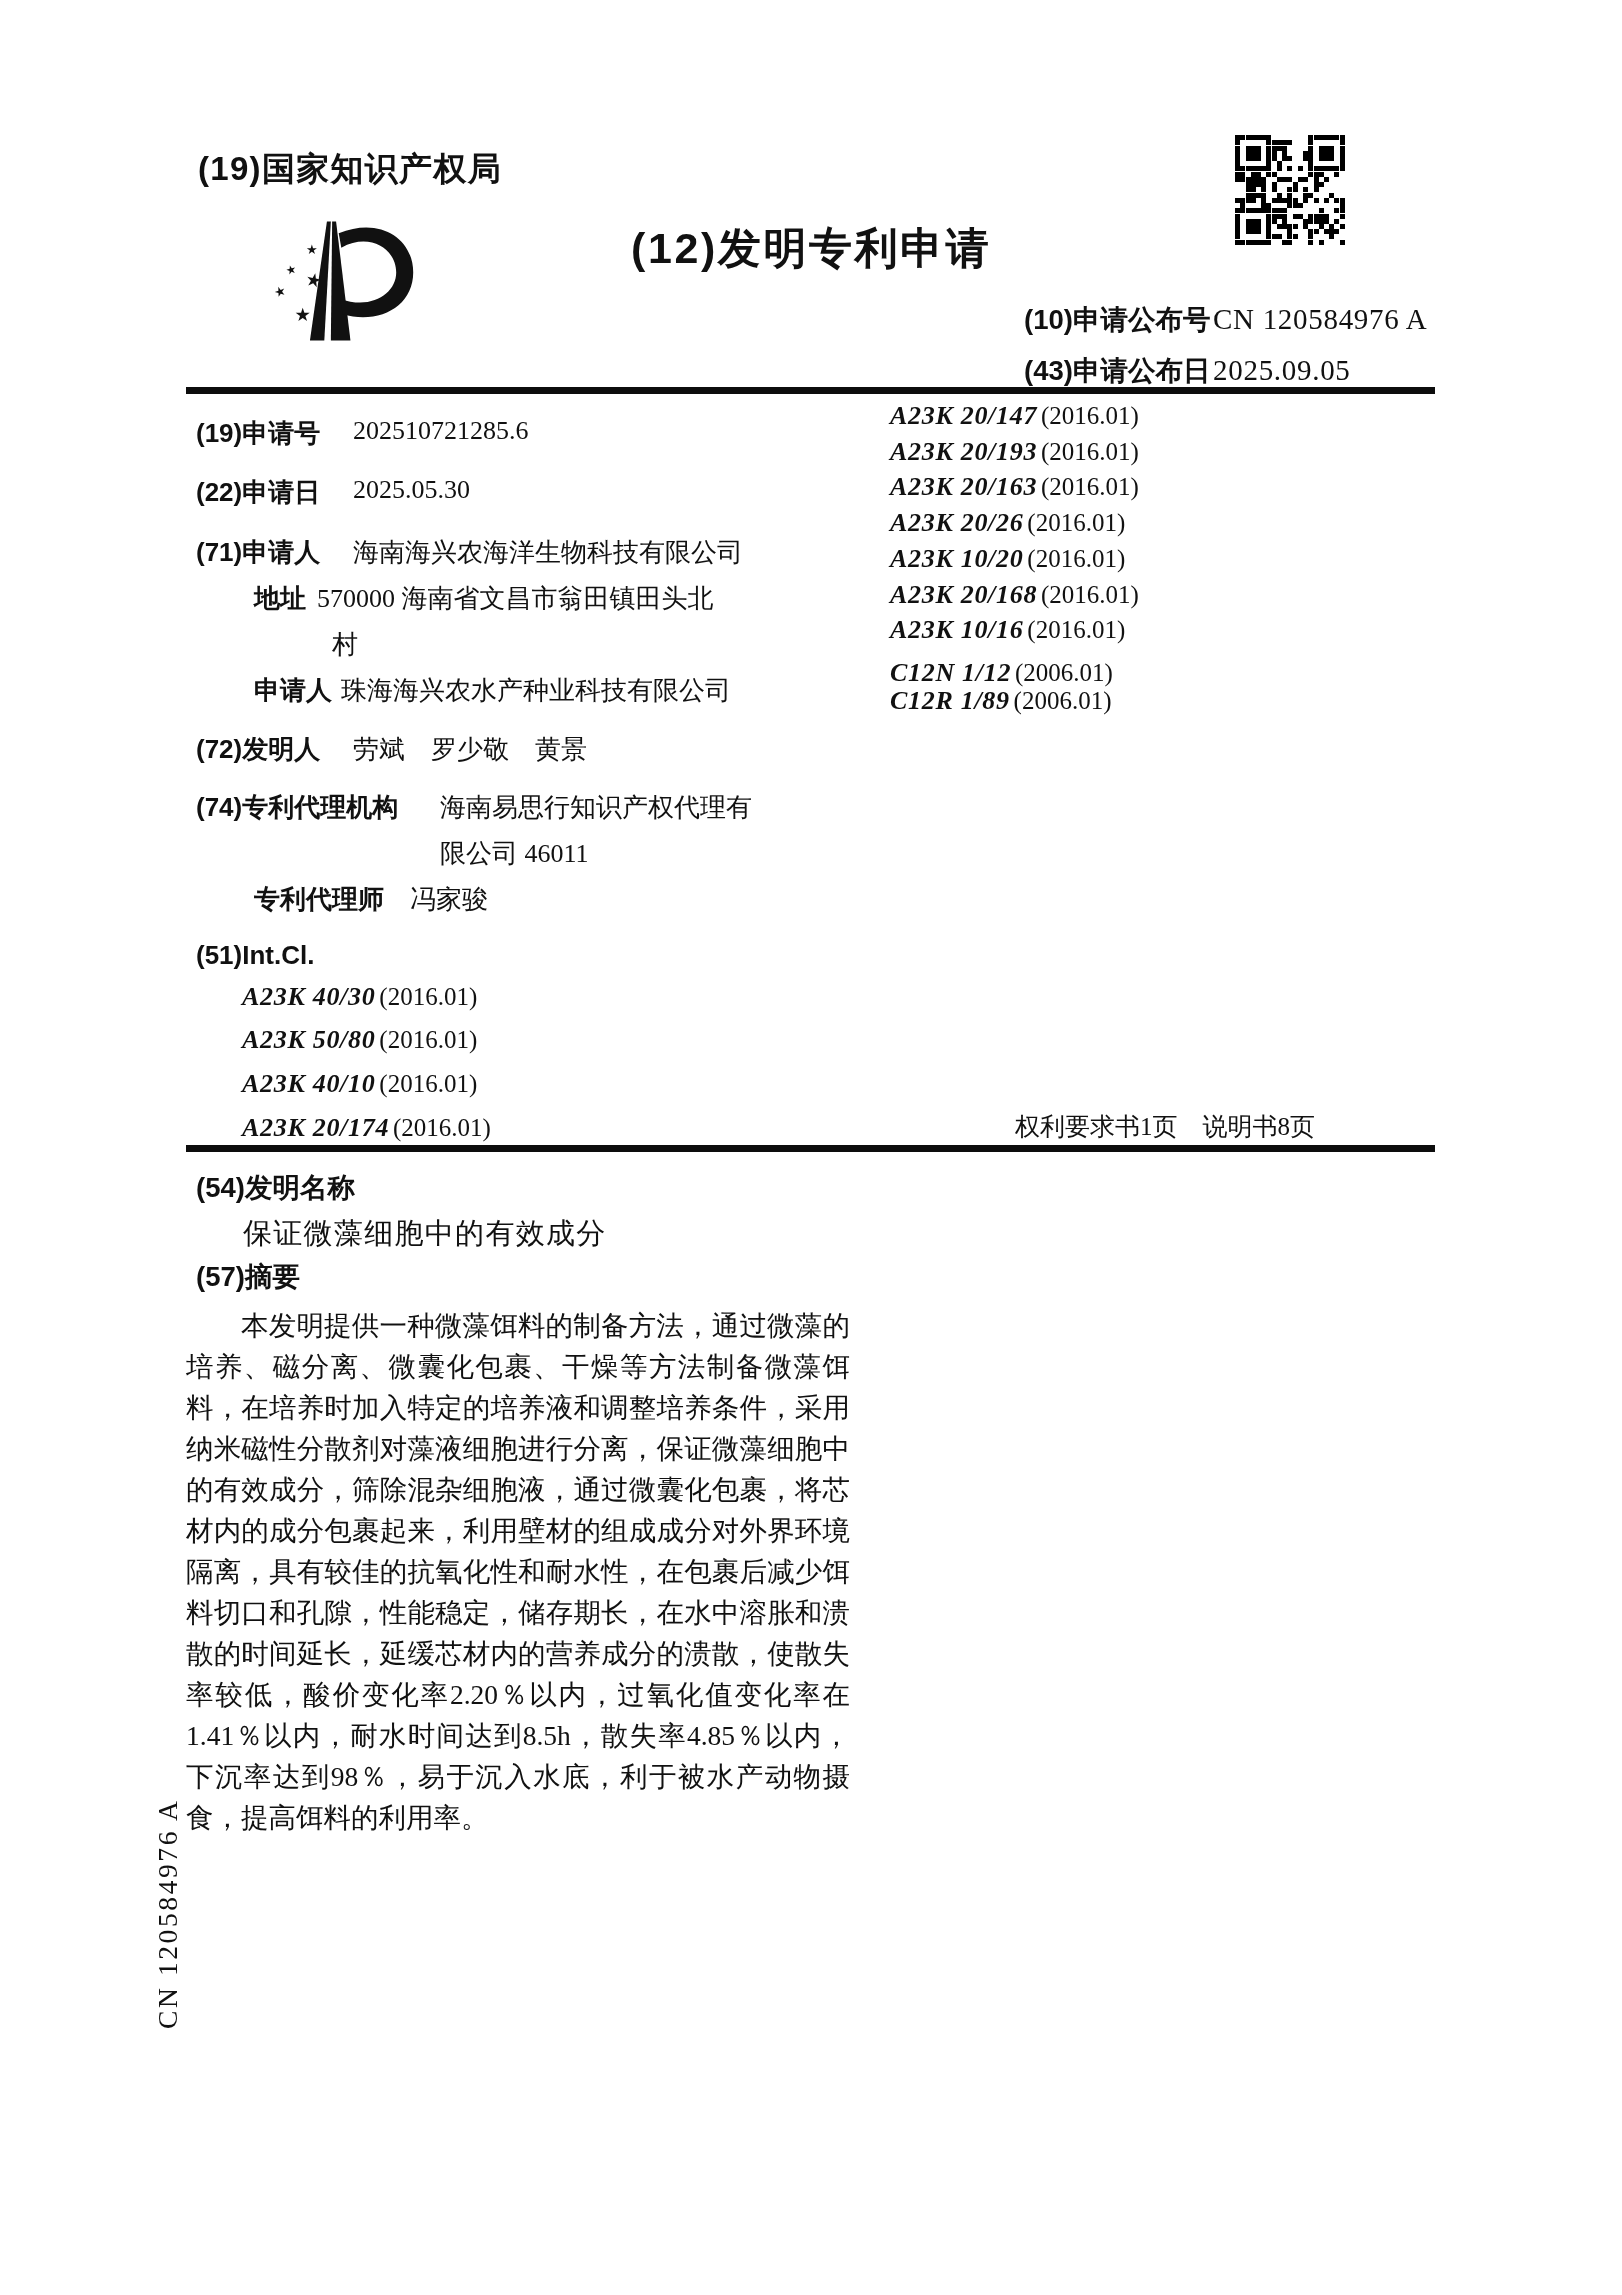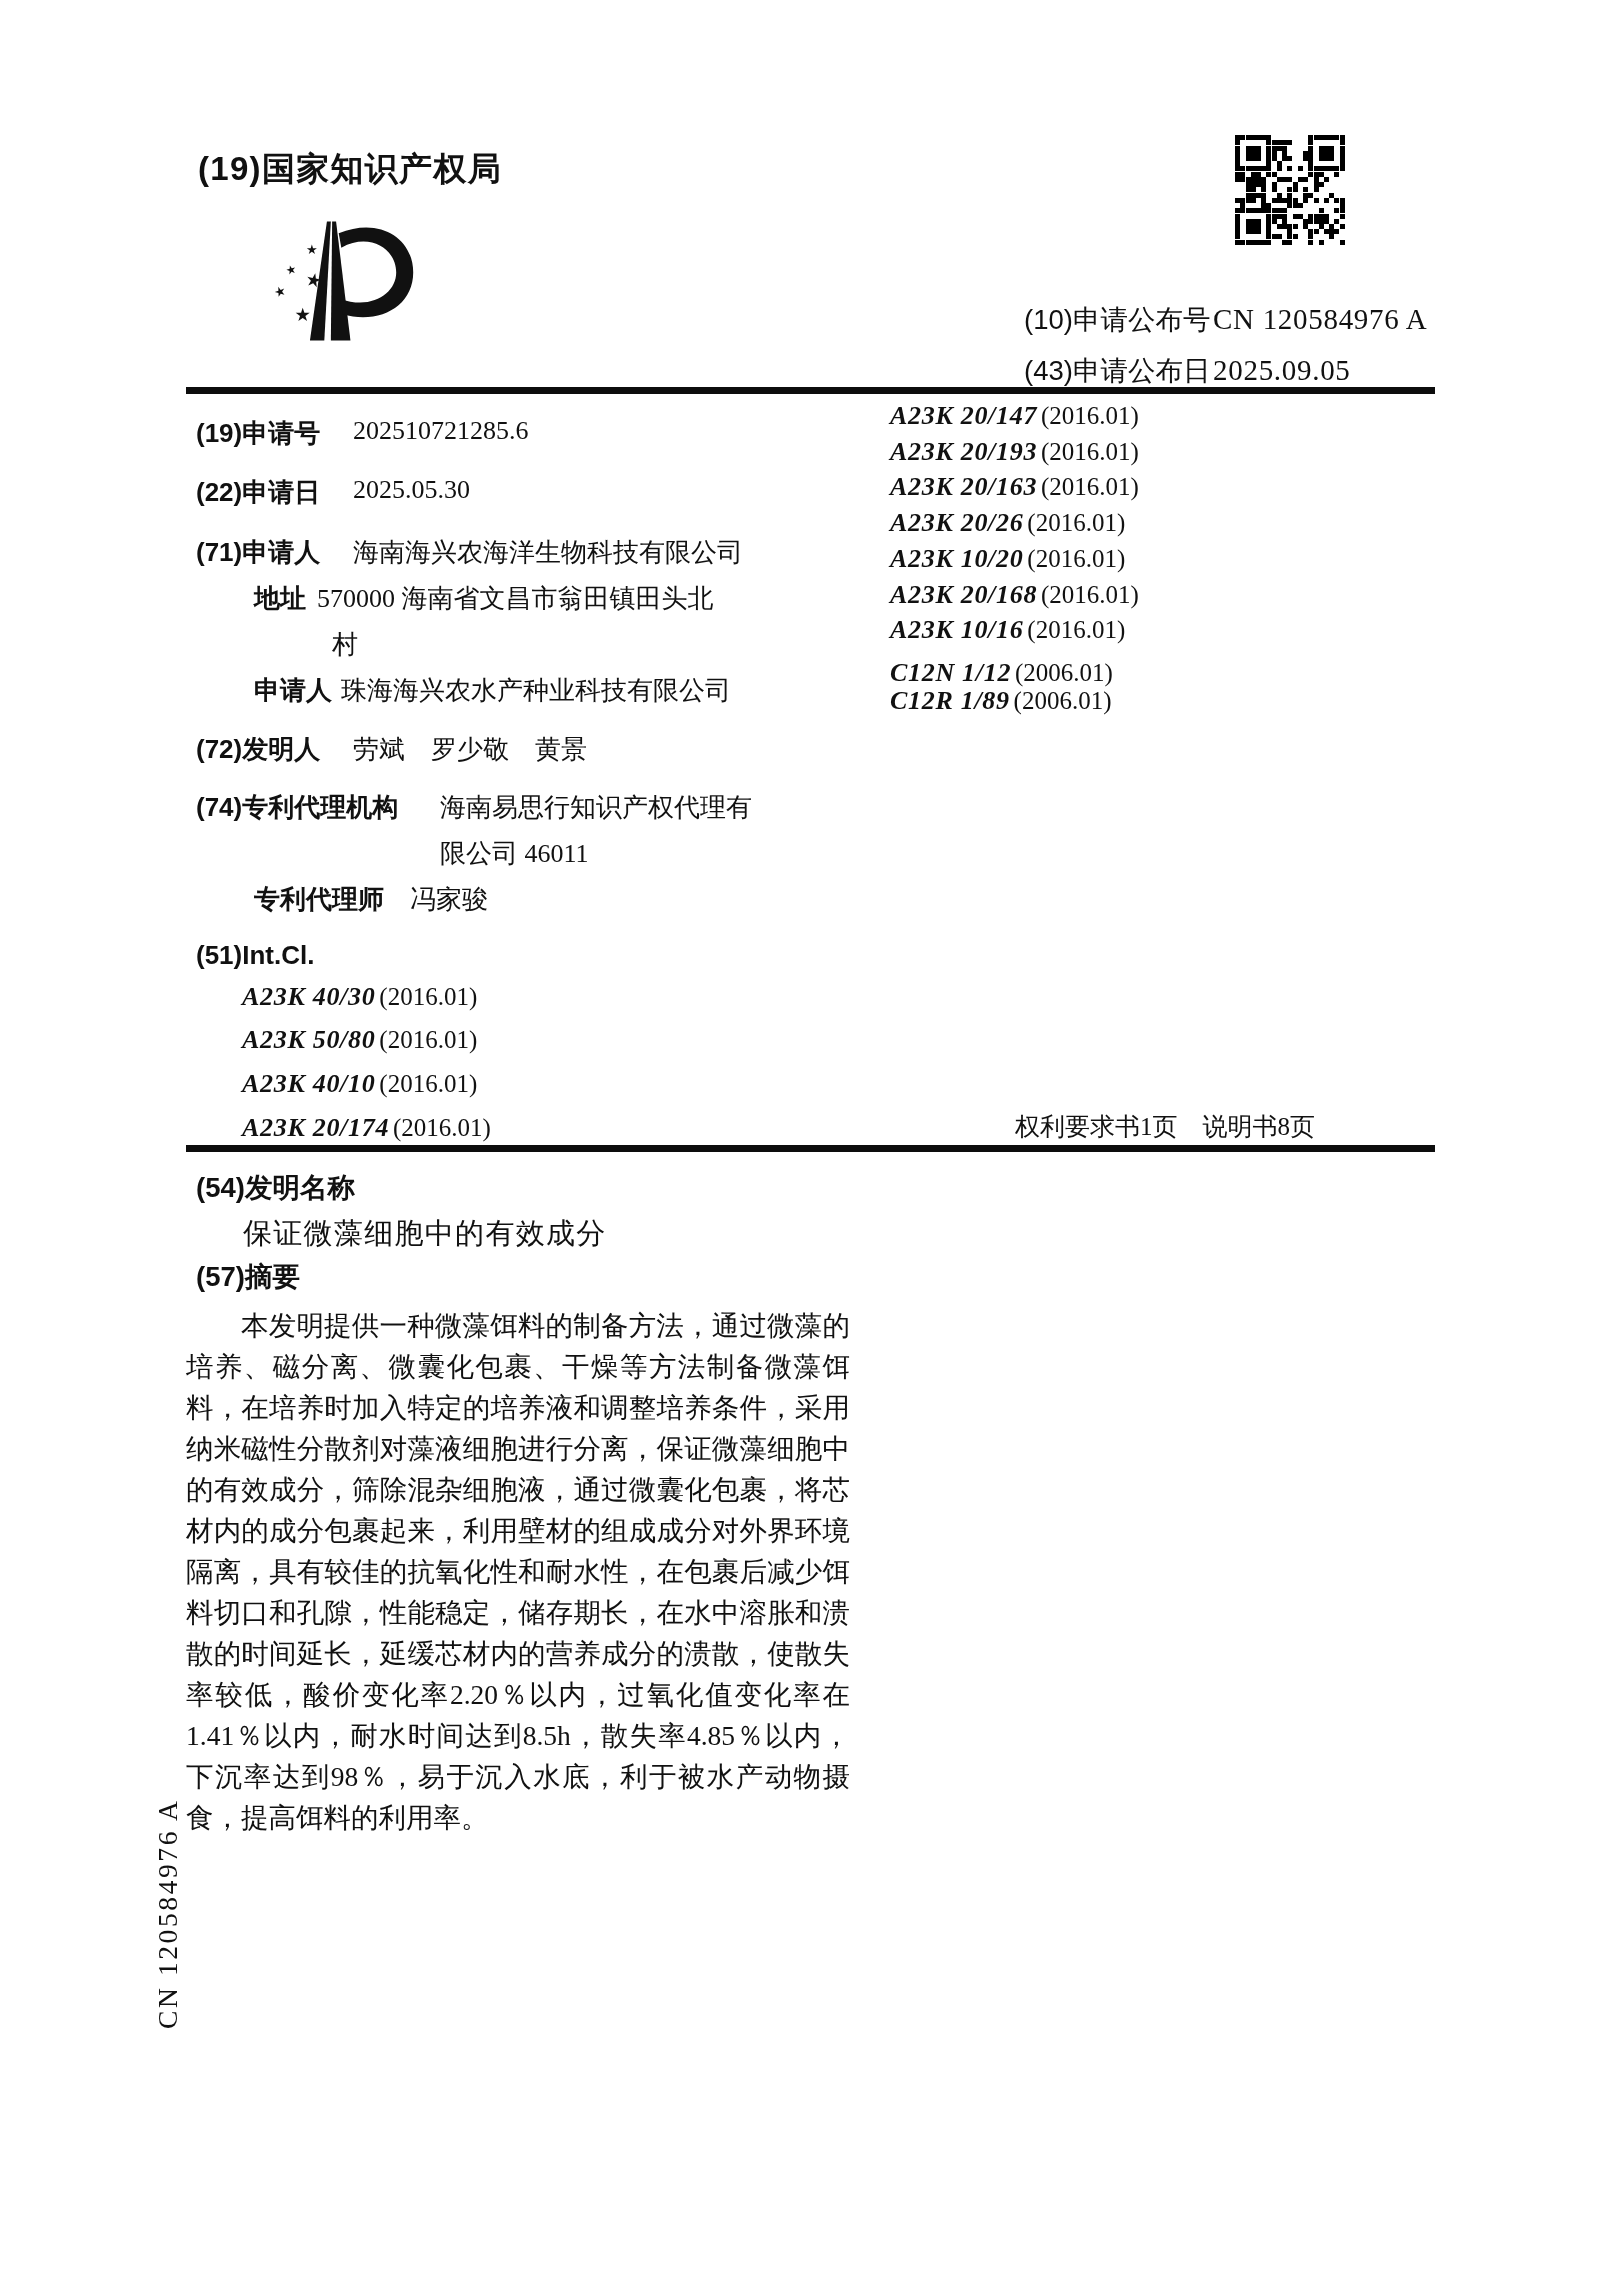--- a/index.html
+++ b/index.html
@@ -3,21 +3,21 @@
 <meta charset="utf-8">
 <style>
   html,body{margin:0;padding:0;background:#888;}
   #page{position:relative;width:1623px;height:2295px;background:#ffffff;overflow:hidden;
         color:#111;}
   .abs{position:absolute;white-space:nowrap;}
   .sans{font-family:"Liberation Sans",sans-serif;}
   .serif{font-family:"Liberation Serif",serif;}
   .office{font-size:33px;font-weight:600;letter-spacing:1.3px;}
   .doctype{font-size:43px;font-weight:bold;letter-spacing:2.6px;}
-  .publbl{font-size:27.5px;font-weight:normal;}
+  .publbl{font-size:27.5px;font-weight:bold;}
   .pubval{font-size:29px;letter-spacing:0.7px;}
   .lbl{font-family:"Liberation Sans",sans-serif;font-weight:bold;font-size:26px;}
   .sub{font-family:"Liberation Sans",sans-serif;font-weight:bold;font-size:26px;}
   .val{font-family:"Liberation Serif",serif;font-size:26px;}
   .ipc-code{font-family:"Liberation Serif",serif;font-style:italic;font-weight:bold;font-size:26px;letter-spacing:0.7px;margin-top:34px;}
   .ipc-ver{font-family:"Liberation Serif",serif;font-size:25px;margin-left:3.9px;}
   .rule{position:absolute;left:186px;width:1249px;height:6.5px;background:#0d0d0d;}
   .pages{font-size:25px;}
   .sec-lbl{font-family:"Liberation Sans",sans-serif;font-weight:bold;font-size:27.5px;}
   .title-val{font-family:"Liberation Serif",serif;font-size:29px;letter-spacing:1.3px;}
@@ -42,20 +42,21 @@
     <polygon points="110,10 116,10 106,192 84,192" fill="#111"></polygon>
     <polygon points="118,10 124,10 146,192 116,192" fill="#111"></polygon>
     <path d="M128,28 C190,2 242,35 242,88 C242,140 190,168 134,152 L130,128 C178,146 216,120 216,88 C216,52 176,26 132,50 Z" fill="#111"></path>
     <text class="star" x="87" y="59" font-size="20" text-anchor="middle" fill="#111">★</text>
     <text class="star" x="55" y="90" font-size="18" text-anchor="middle" fill="#111" transform="rotate(-15 55 84)">★</text>
     <text class="star" x="90" y="109" font-size="28" text-anchor="middle" fill="#111" transform="rotate(12 90 99)">★</text>
     <text class="star" x="38" y="124" font-size="20" text-anchor="middle" fill="#111" transform="rotate(-20 38 117)">★</text>
     <text class="star" x="73" y="162" font-size="28" text-anchor="middle" fill="#111">★</text>
   </svg>
 
+  <div class="abs sans doctype" style="left:631px;top:220px;">(12)发明专利申请</div>
 
   <div id="qr">
       <i style="left:0px;top:0px"></i>
       <i style="left:5.2px;top:0px"></i>
       <i style="left:10.5px;top:0px"></i>
       <i style="left:15.7px;top:0px"></i>
       <i style="left:21px;top:0px"></i>
       <i style="left:26px;top:0px"></i>
       <i style="left:31px;top:0px"></i>
       <i style="left:73px;top:0px"></i>

